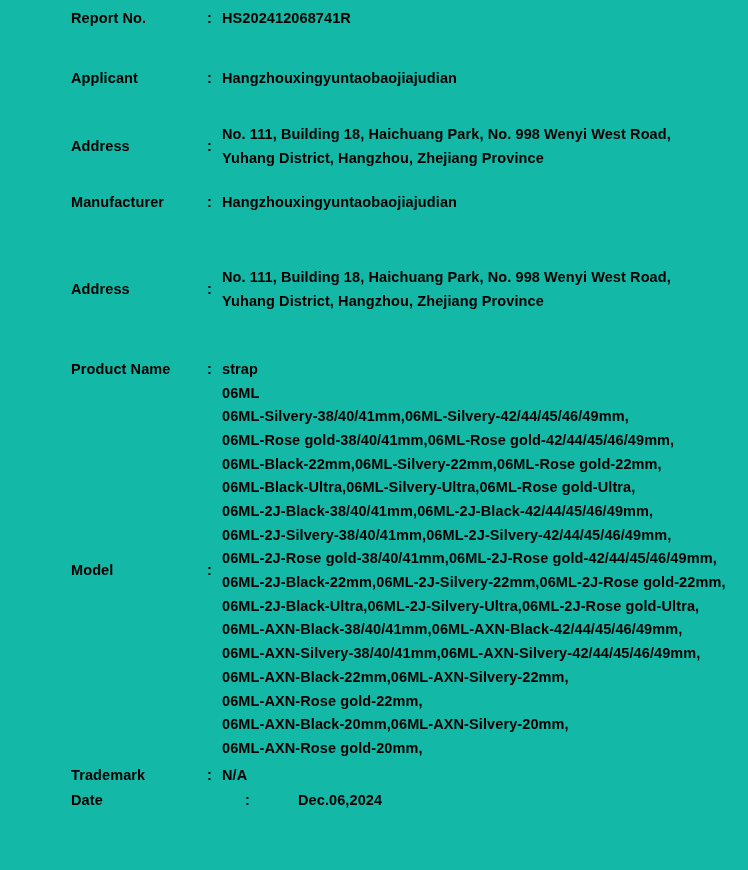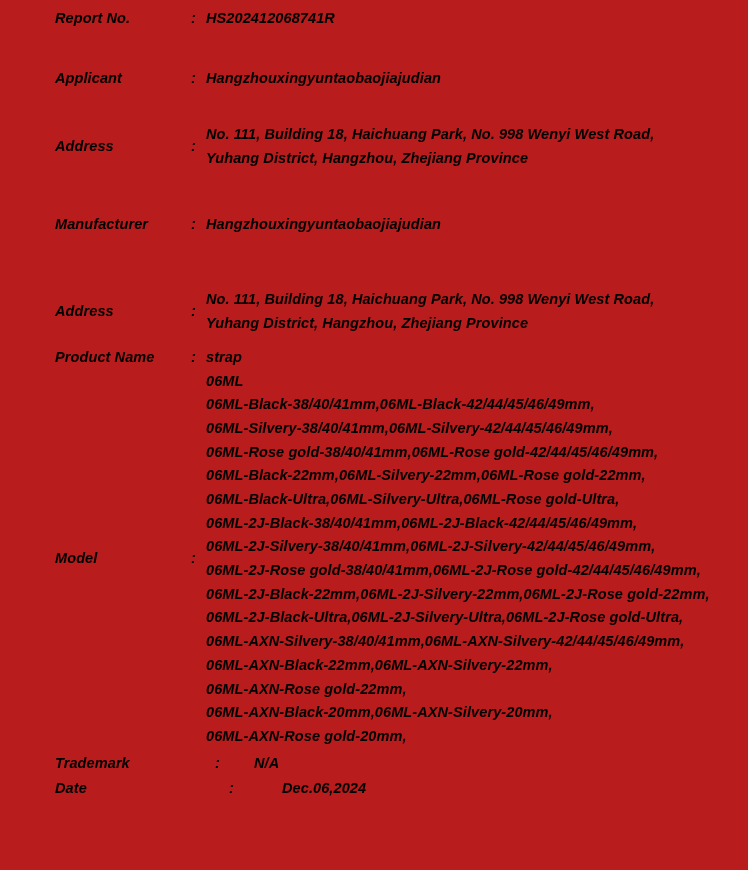--- a/index.html
+++ b/index.html
@@ -13,24 +13,23 @@
     font-family: "Liberation Sans", sans-serif;
     font-weight: bold;
     color: #000000;
     font-size: 14.5px;
     letter-spacing: 0.1px;
   }
   .page {
     box-sizing: border-box;
     width: 748px;
     height: 870px;
-    padding: 7px 4px 0 55px;
+    padding: 7px 4px 0 71px;
     overflow: hidden;
-    background: #b91c1c;
-    font-style: italic;
+    background: #14b8a6;
   }
   .row {
     display: flex;
     align-items: center;
   }
   .flabel {
     flex: 0 0 136px;
     line-height: 23.7px;
     white-space: nowrap;
   }
@@ -42,25 +41,25 @@
     flex: 1 1 auto;
     min-width: 0;
   }
   .vline {
     line-height: 23.7px;
     height: 23.7px;
     white-space: nowrap;
   }
   .row-applicant    { margin-top: 36px; }
   .row-address1     { margin-top: 33px; }
-  .row-manufacturer { margin-top: 42px; justify-content: center; }
+  .row-manufacturer { margin-top: 20px; justify-content: center; }
   .row-address2     { margin-top: 52px; }
-  .row-product      { margin-top: 10px; justify-content: center; }
+  .row-product      { margin-top: 44px; justify-content: center; }
   .row-model        { margin-top: 0; }
-  .row-trademark    { margin-top: 3px; gap: 24px; }
+  .row-trademark    { margin-top: 3px; }
   .row-date         { margin-top: 2px; gap: 38px; }
 </style>
 </head>
 <body>
 
 <div class="page">
 
   <div class="row row-report">
     <div class="flabel">Report No.</div>
     <div class="fcolon">:</div>
@@ -109,30 +108,30 @@
     <div class="fvalue">
       <div class="vline">strap</div>
     </div>
   </div>
 
   <div class="row row-model">
     <div class="flabel">Model</div>
     <div class="fcolon">:</div>
     <div class="fvalue">
       <div class="vline">06ML</div>
-      <div class="vline">06ML-Black-38/40/41mm,06ML-Black-42/44/45/46/49mm,</div>
       <div class="vline">06ML-Silvery-38/40/41mm,06ML-Silvery-42/44/45/46/49mm,</div>
       <div class="vline">06ML-Rose gold-38/40/41mm,06ML-Rose gold-42/44/45/46/49mm,</div>
       <div class="vline">06ML-Black-22mm,06ML-Silvery-22mm,06ML-Rose gold-22mm,</div>
       <div class="vline">06ML-Black-Ultra,06ML-Silvery-Ultra,06ML-Rose gold-Ultra,</div>
       <div class="vline">06ML-2J-Black-38/40/41mm,06ML-2J-Black-42/44/45/46/49mm,</div>
       <div class="vline">06ML-2J-Silvery-38/40/41mm,06ML-2J-Silvery-42/44/45/46/49mm,</div>
       <div class="vline">06ML-2J-Rose gold-38/40/41mm,06ML-2J-Rose gold-42/44/45/46/49mm,</div>
       <div class="vline">06ML-2J-Black-22mm,06ML-2J-Silvery-22mm,06ML-2J-Rose gold-22mm,</div>
       <div class="vline">06ML-2J-Black-Ultra,06ML-2J-Silvery-Ultra,06ML-2J-Rose gold-Ultra,</div>
+      <div class="vline">06ML-AXN-Black-38/40/41mm,06ML-AXN-Black-42/44/45/46/49mm,</div>
       <div class="vline">06ML-AXN-Silvery-38/40/41mm,06ML-AXN-Silvery-42/44/45/46/49mm,</div>
       <div class="vline">06ML-AXN-Black-22mm,06ML-AXN-Silvery-22mm,</div>
       <div class="vline">06ML-AXN-Rose gold-22mm,</div>
       <div class="vline">06ML-AXN-Black-20mm,06ML-AXN-Silvery-20mm,</div>
       <div class="vline">06ML-AXN-Rose gold-20mm,</div>
     </div>
   </div>
 
   <div class="row row-trademark">
     <div class="flabel">Trademark</div>

